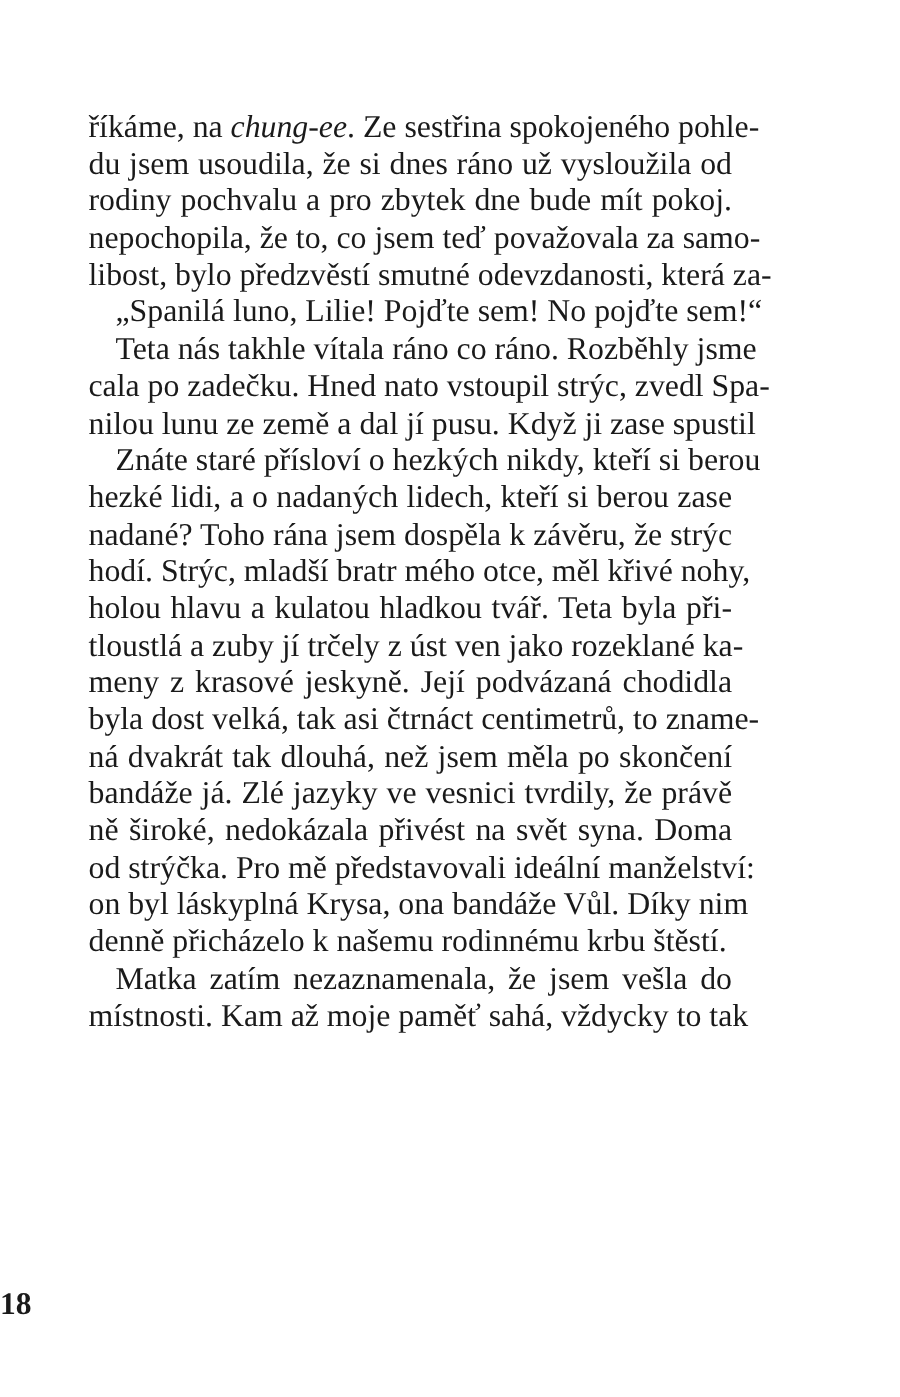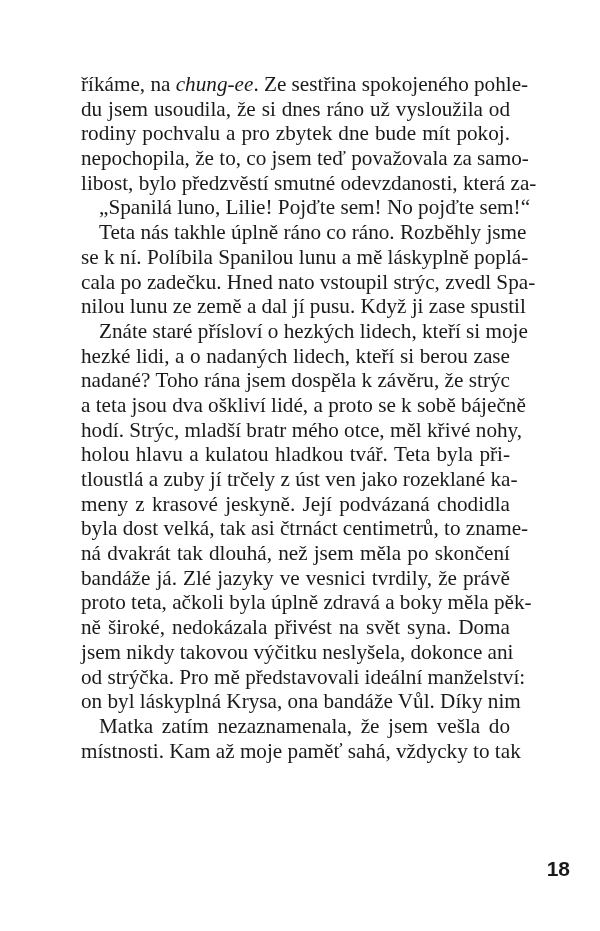--- a/index.html
+++ b/index.html
@@ -15,21 +15,21 @@
     }
     .page {
       position: absolute;
       left: 0; top: 0;
       width: 600px;
       height: 931px;
       background: #ffffff;
     }
     .text-block {
       position: absolute;
-      left: 81px;
+      left: 59px;
       top: 72px;
       width: 429px;
       font-family: "Liberation Serif", "DejaVu Serif", serif;
       font-size: 21.2px;
       line-height: 24.7px;
       color: #1a1a1a;
     }
     .line {
       display: block;
       height: 24.7px;
@@ -44,22 +44,22 @@
       padding-left: 18px;
     }
     .line em {
       font-style: italic;
     }
     .page-number {
       position: absolute;
       left: 0;
       width: 570px;
       top: 857px;
-      text-align: right;
-      font-family: Liberation Sans, sans-serif;
+      text-align: left;
+      font-family: Liberation Serif, serif;
       font-weight: bold;
       font-size: 21px;
       color: #1a1a1a;
     }
   </style>
 </head>
 <body>
 
 <div class="page">
   <div class="text-block" id="text-block">
@@ -67,42 +67,39 @@
         <span class="line"><span>říkáme, na </span><em>chung-ee</em><span>. Ze sestřina spokojeného pohle-</span></span>
         <span class="line"><span>du jsem usoudila, že si dnes ráno už vysloužila od</span></span>
         <span class="line"><span>rodiny pochvalu a pro zbytek dne bude mít pokoj.</span></span>
         <span class="line"><span>nepochopila, že to, co jsem teď považovala za samo-</span></span>
         <span class="line"><span>libost, bylo předzvěstí smutné odevzdanosti, která za-</span></span>
       </div>
       <div>
         <span class="line indent last"><span>„Spanilá luno, Lilie! Pojďte sem! No pojďte sem!“</span></span>
       </div>
       <div>
-        <span class="line indent"><span>Teta nás takhle úplně ráno co ráno. Rozběhly jsme</span></span>
-        <span class="line"><span>se k ní. Políbila Spanilou lunu a mě láskyplně poplá-</span></span>
+        <span class="line indent"><span>Teta nás takhle vítala ráno co ráno. Rozběhly jsme</span></span>
         <span class="line"><span>cala po zadečku. Hned nato vstoupil strýc, zvedl Spa-</span></span>
         <span class="line"><span>nilou lunu ze země a dal jí pusu. Když ji zase spustil</span></span>
       </div>
       <div>
-        <span class="line indent"><span>Znáte staré přísloví o hezkých lidech, kteří si moje</span></span>
+        <span class="line indent"><span>Znáte staré přísloví o hezkých nikdy, kteří si berou</span></span>
         <span class="line"><span>hezké lidi, a o nadaných lidech, kteří si berou zase</span></span>
         <span class="line"><span>nadané? Toho rána jsem dospěla k závěru, že strýc</span></span>
-        <span class="line"><span>a teta jsou dva oškliví lidé, a proto se k sobě báječně</span></span>
         <span class="line"><span>hodí. Strýc, mladší bratr mého otce, měl křivé nohy,</span></span>
         <span class="line"><span>holou hlavu a kulatou hladkou tvář. Teta byla při-</span></span>
         <span class="line"><span>tloustlá a zuby jí trčely z úst ven jako rozeklané ka-</span></span>
         <span class="line"><span>meny z krasové jeskyně. Její podvázaná chodidla</span></span>
         <span class="line"><span>byla dost velká, tak asi čtrnáct centimetrů, to zname-</span></span>
         <span class="line"><span>ná dvakrát tak dlouhá, než jsem měla po skončení</span></span>
         <span class="line"><span>bandáže já. Zlé jazyky ve vesnici tvrdily, že právě</span></span>
-        <span class="line"><span>proto teta, ačkoli byla úplně zdravá a boky měla pěk-</span></span>
         <span class="line"><span>ně široké, nedokázala přivést na svět syna. Doma</span></span>
-        <span class="line"><span>jsem nikdy takovou výčitku neslyšela, dokonce ani</span></span>
         <span class="line"><span>od strýčka. Pro mě představovali ideální manželství:</span></span>
         <span class="line"><span>on byl láskyplná Krysa, ona bandáže Vůl. Díky nim</span></span>
+        <span class="line last"><span>denně přicházelo k našemu rodinnému krbu štěstí.</span></span>
       </div>
       <div>
         <span class="line indent"><span>Matka zatím nezaznamenala, že jsem vešla do</span></span>
         <span class="line"><span>místnosti. Kam až moje paměť sahá, vždycky to tak</span></span>
       </div>
     </div>
   <div class="page-number">18</div>
 </div>
 
 </body></html>

